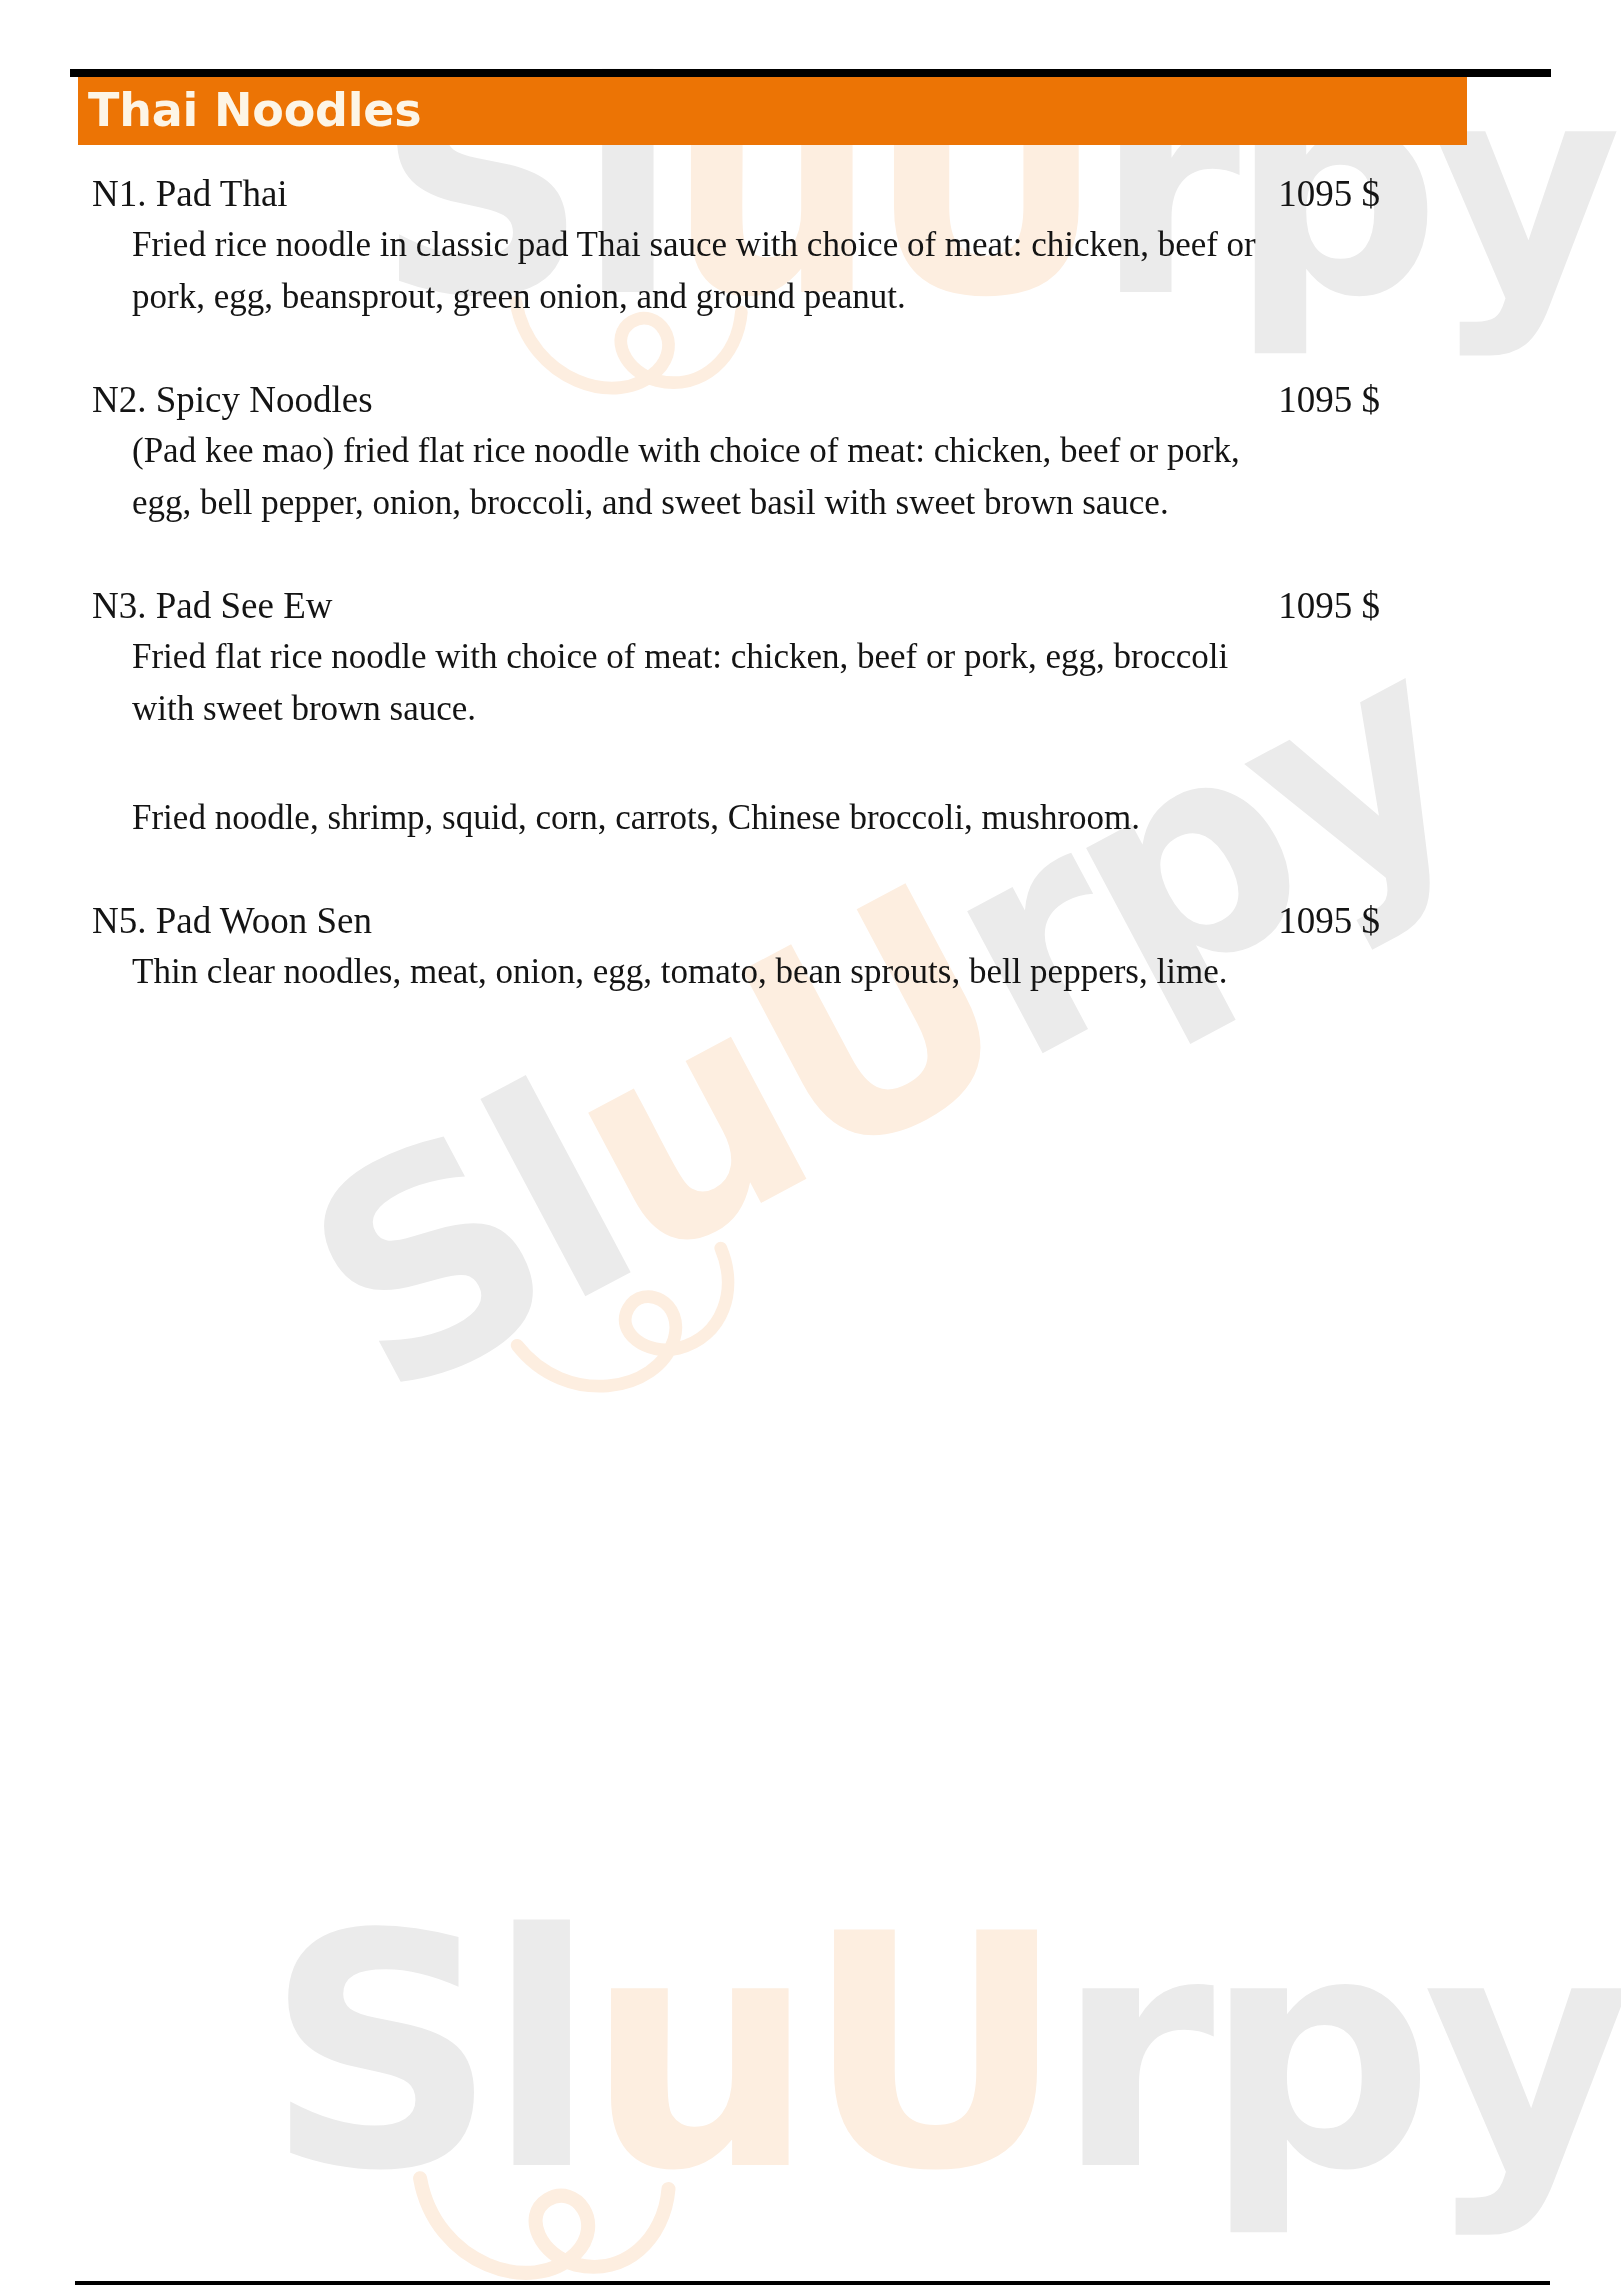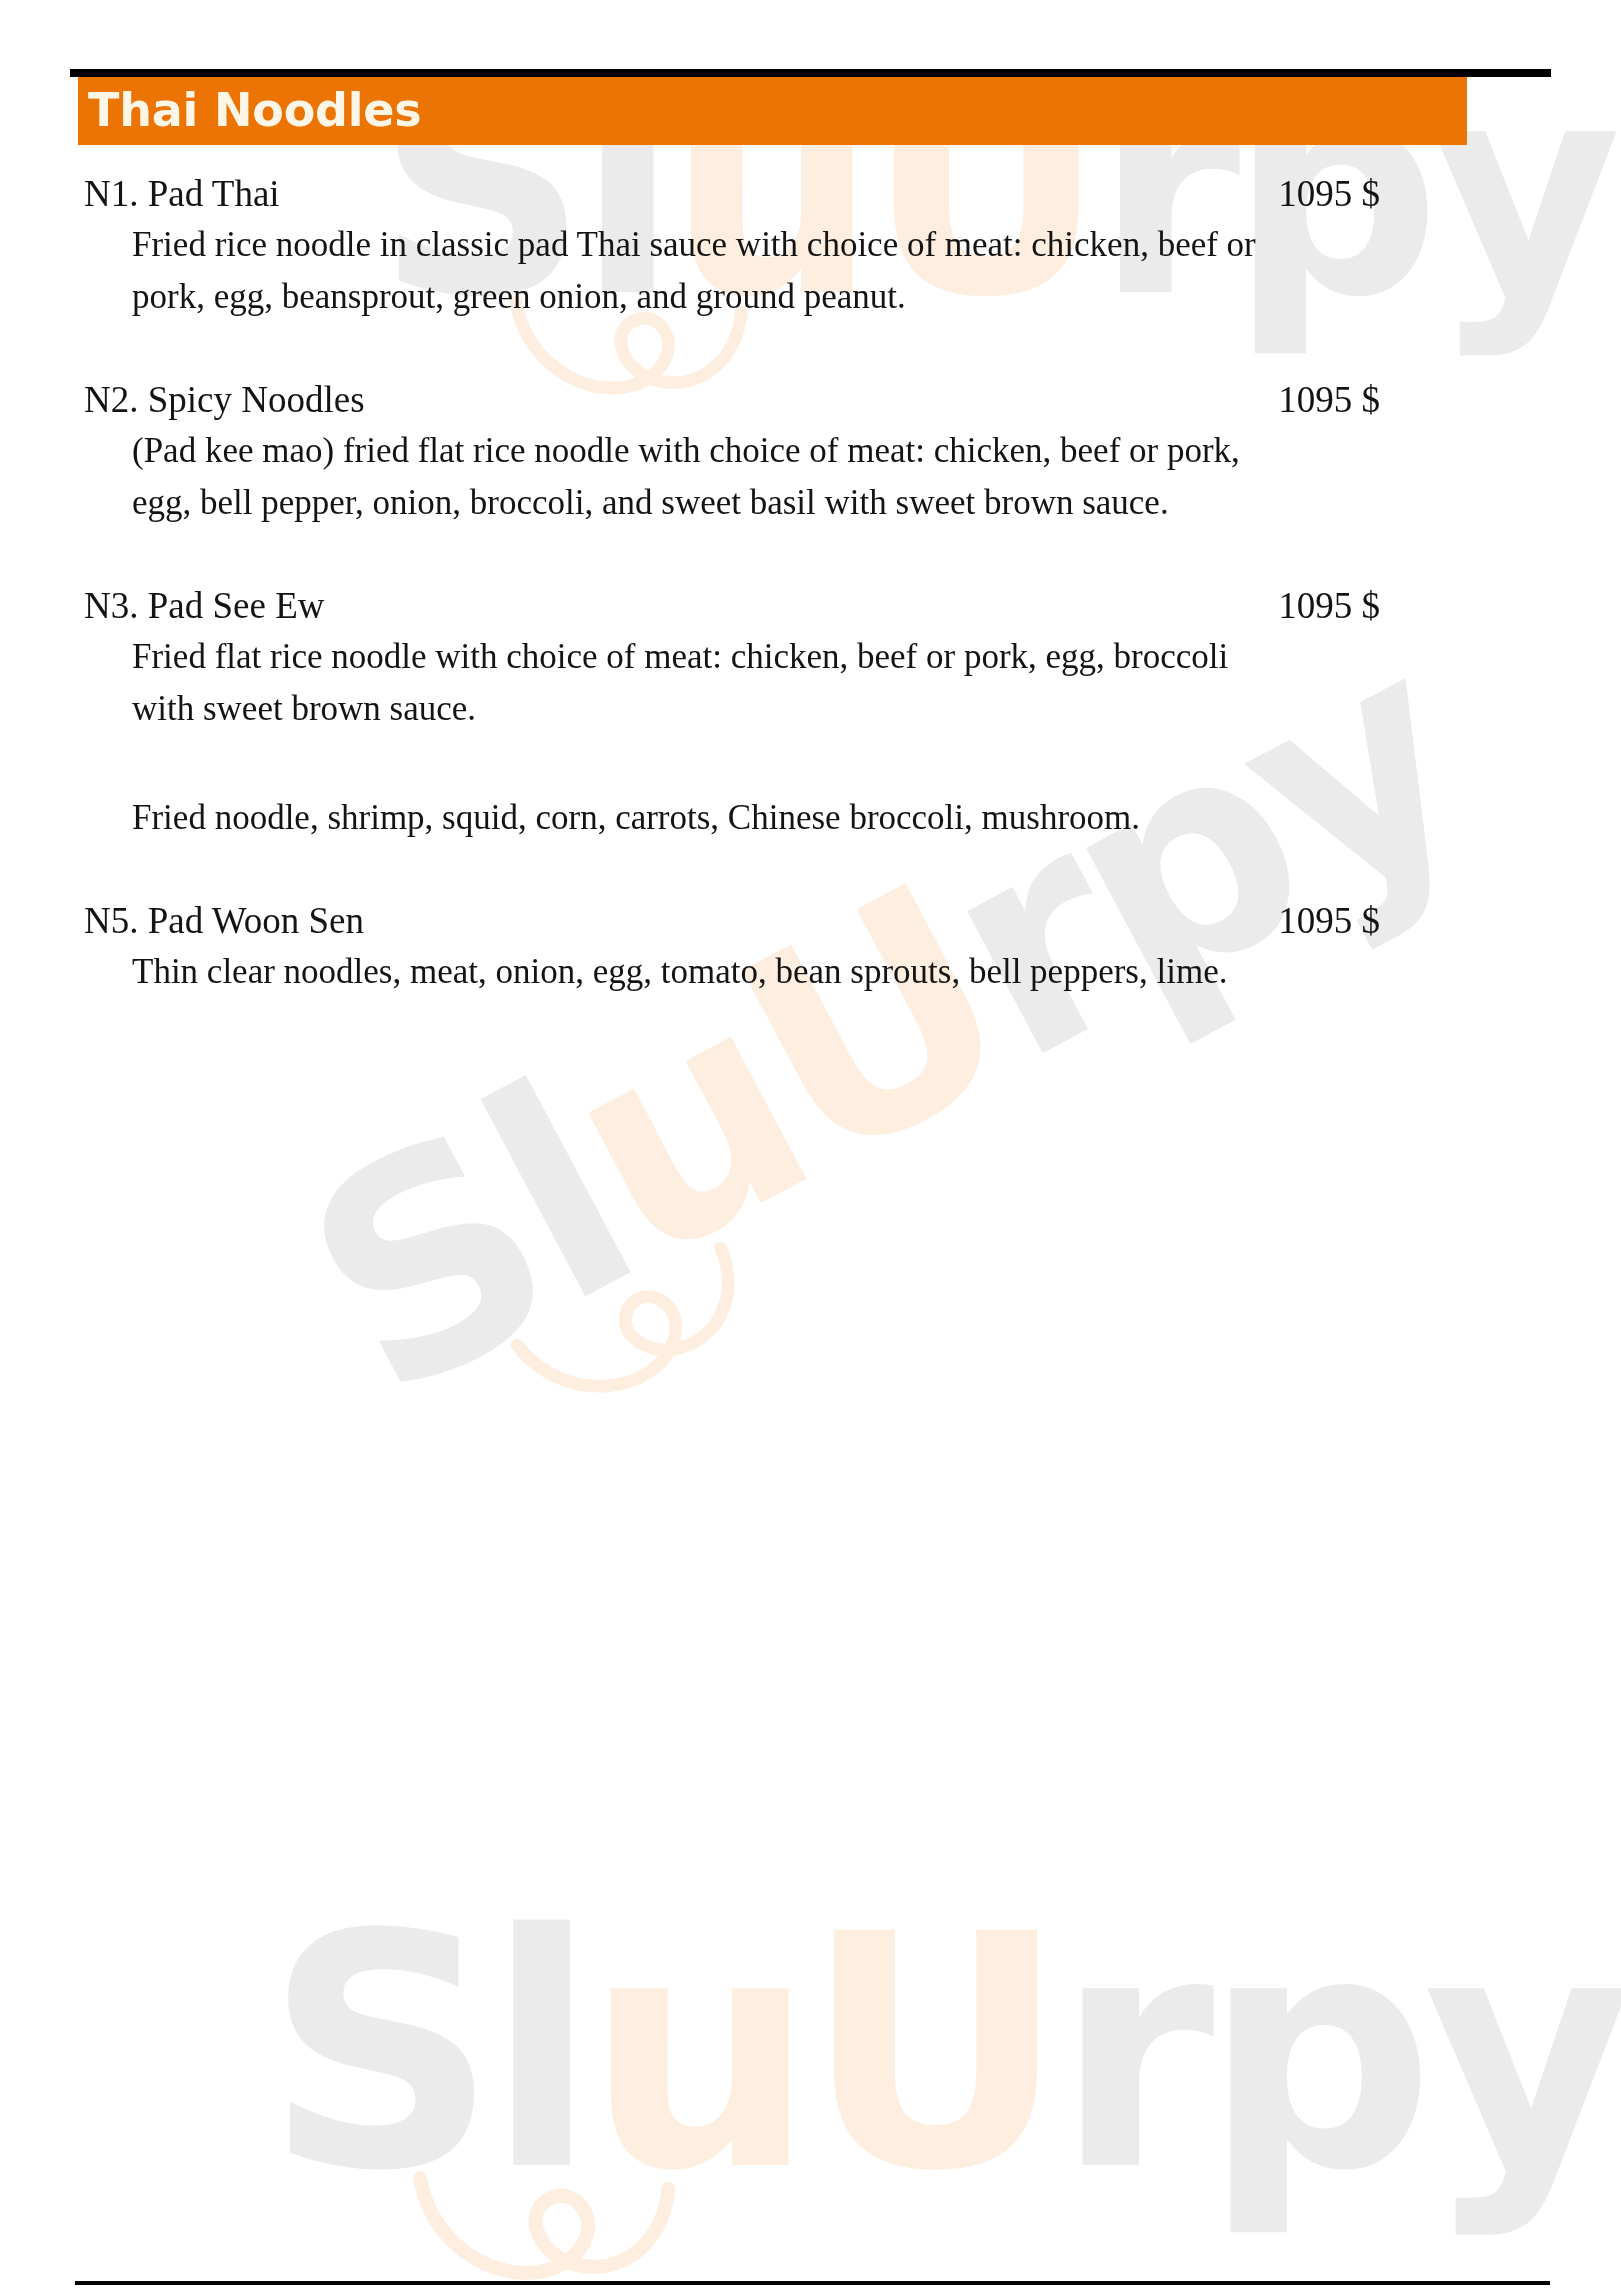--- a/index.html
+++ b/index.html
@@ -126,21 +126,21 @@
     position: relative;
     margin-bottom: 57px;
   }
   .item-head {
     position: relative;
     display: block;
     height: 39px;
   }
   .item-name {
     position: absolute;
-    left: 0;
+    left: 8px;
     top: 0;
     font-size: 37px;
     line-height: 39px;
     color: #141414;
     white-space: nowrap;
   }
   .item-price {
     position: absolute;
     right: 8px;
     top: 0;

